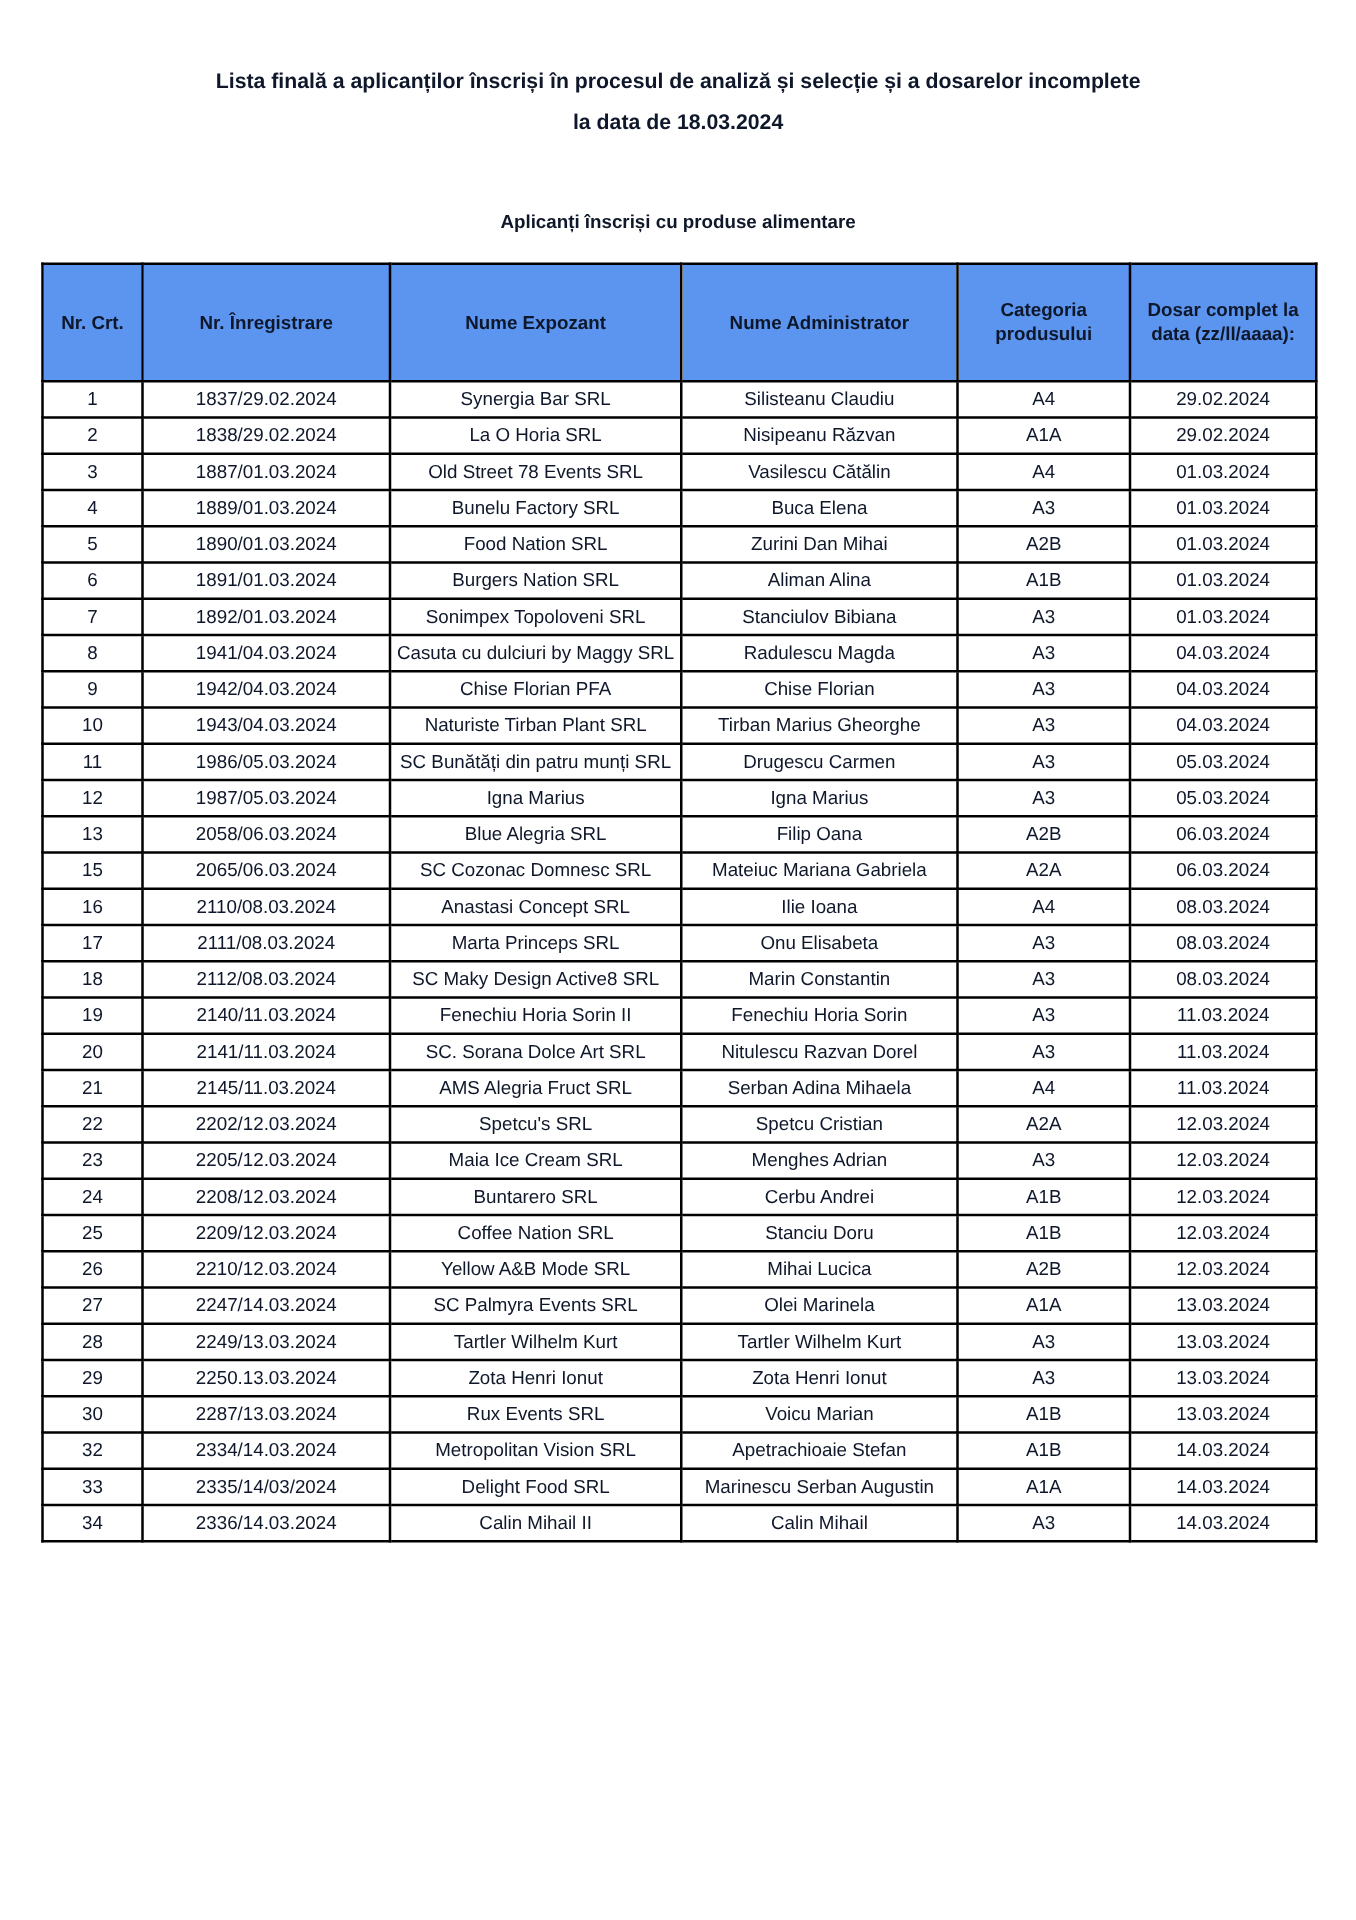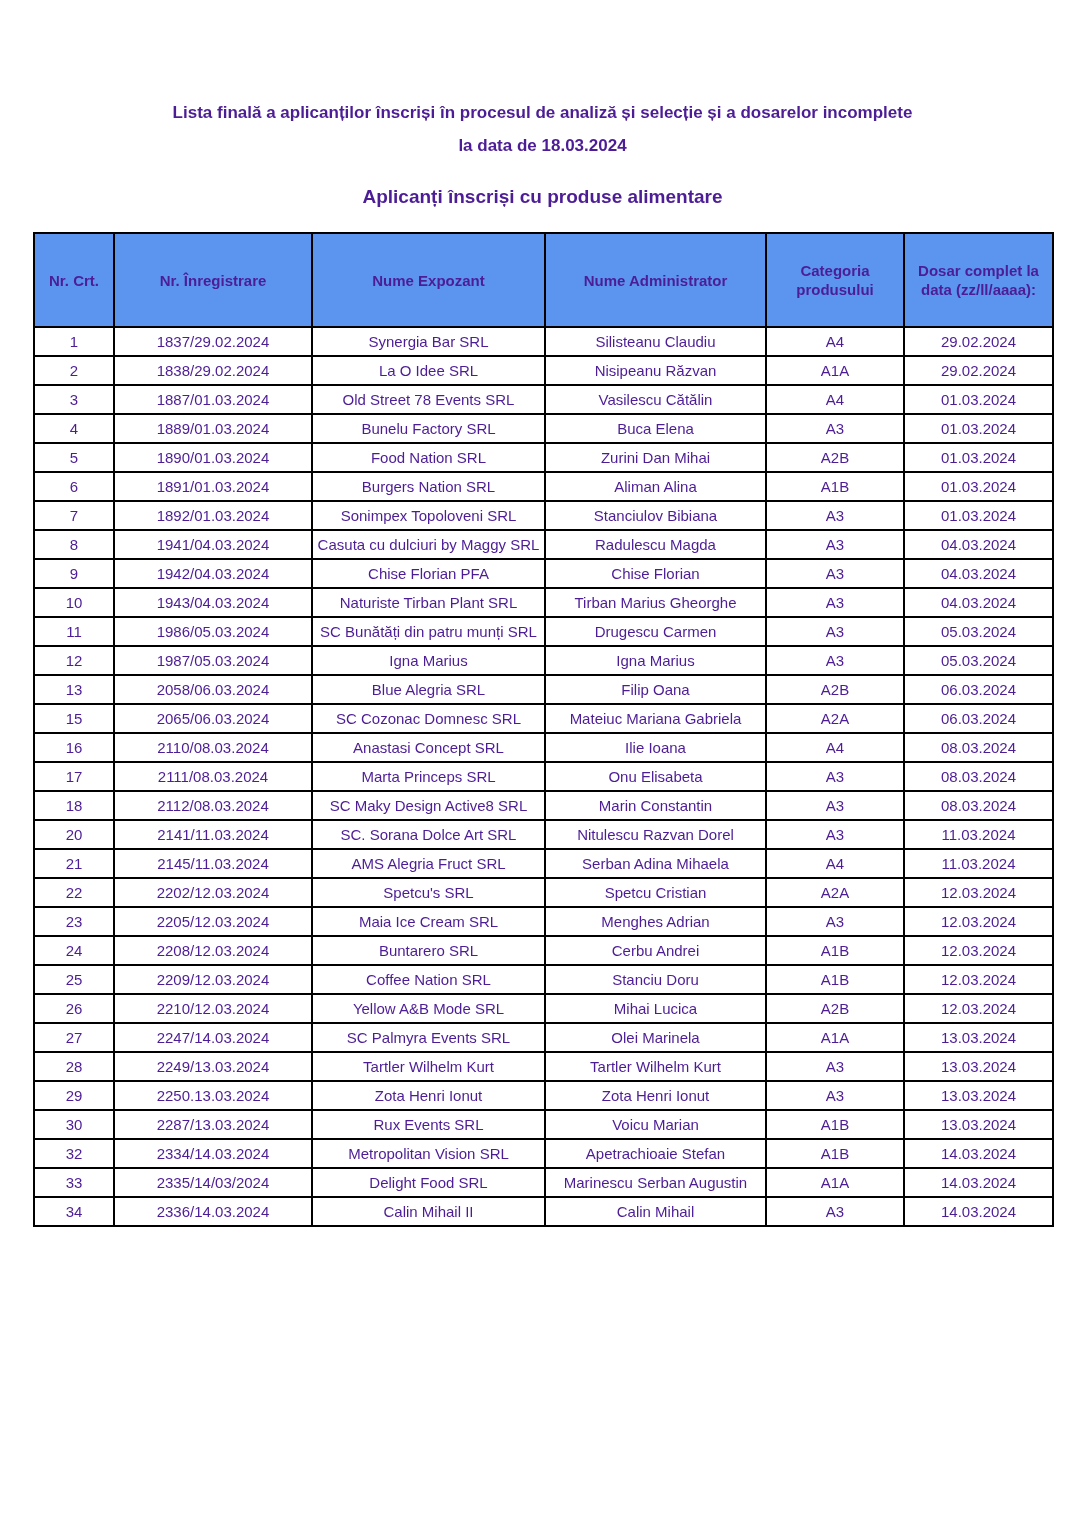--- a/index.html
+++ b/index.html
@@ -6,37 +6,37 @@
     margin: 0;
     padding: 0;
     background: #ffffff;
   }
   .page {
     position: relative;
     width: 1085px;
     height: 1536px;
     background: #ffffff;
     font-family: "Liberation Sans", sans-serif;
-    color: #4c1d95;
+    color: #0f172a;
     box-sizing: border-box;
-    padding-top: 96px;
+    padding-top: 48px;
     overflow: hidden;
   }
   .doc-title {
     text-align: center;
     font-weight: bold;
     font-size: 17px;
     line-height: 33px;
     margin: 0 60px;
   }
   .section-title {
     text-align: center;
     font-weight: bold;
-    font-size: 19px;
-    margin-top: 24px;
+    font-size: 15px;
+    margin-top: 55px;
   }
   table.list-table {
     border-collapse: collapse;
     table-layout: fixed;
     width: 1019px;
     margin: 24px 0 0 33px;
   }
   table.list-table th,
   table.list-table td {
     border: 2px solid #000000;
@@ -93,21 +93,21 @@
           <td>1</td>
           <td>1837/29.02.2024</td>
           <td>Synergia Bar SRL</td>
           <td>Silisteanu Claudiu</td>
           <td>A4</td>
           <td>29.02.2024</td>
         </tr>
         <tr>
           <td>2</td>
           <td>1838/29.02.2024</td>
-          <td>La O Idee SRL</td>
+          <td>La O Horia SRL</td>
           <td>Nisipeanu Răzvan</td>
           <td>A1A</td>
           <td>29.02.2024</td>
         </tr>
         <tr>
           <td>3</td>
           <td>1887/01.03.2024</td>
           <td>Old Street 78 Events SRL</td>
           <td>Vasilescu Cătălin</td>
           <td>A4</td>
@@ -219,20 +219,28 @@
         </tr>
         <tr>
           <td>18</td>
           <td>2112/08.03.2024</td>
           <td>SC Maky Design Active8 SRL</td>
           <td>Marin Constantin</td>
           <td>A3</td>
           <td>08.03.2024</td>
         </tr>
         <tr>
+          <td>19</td>
+          <td>2140/11.03.2024</td>
+          <td>Fenechiu Horia Sorin II</td>
+          <td>Fenechiu Horia Sorin</td>
+          <td>A3</td>
+          <td>11.03.2024</td>
+        </tr>
+        <tr>
           <td>20</td>
           <td>2141/11.03.2024</td>
           <td>SC. Sorana Dolce Art SRL</td>
           <td>Nitulescu Razvan Dorel</td>
           <td>A3</td>
           <td>11.03.2024</td>
         </tr>
         <tr>
           <td>21</td>
           <td>2145/11.03.2024</td>

